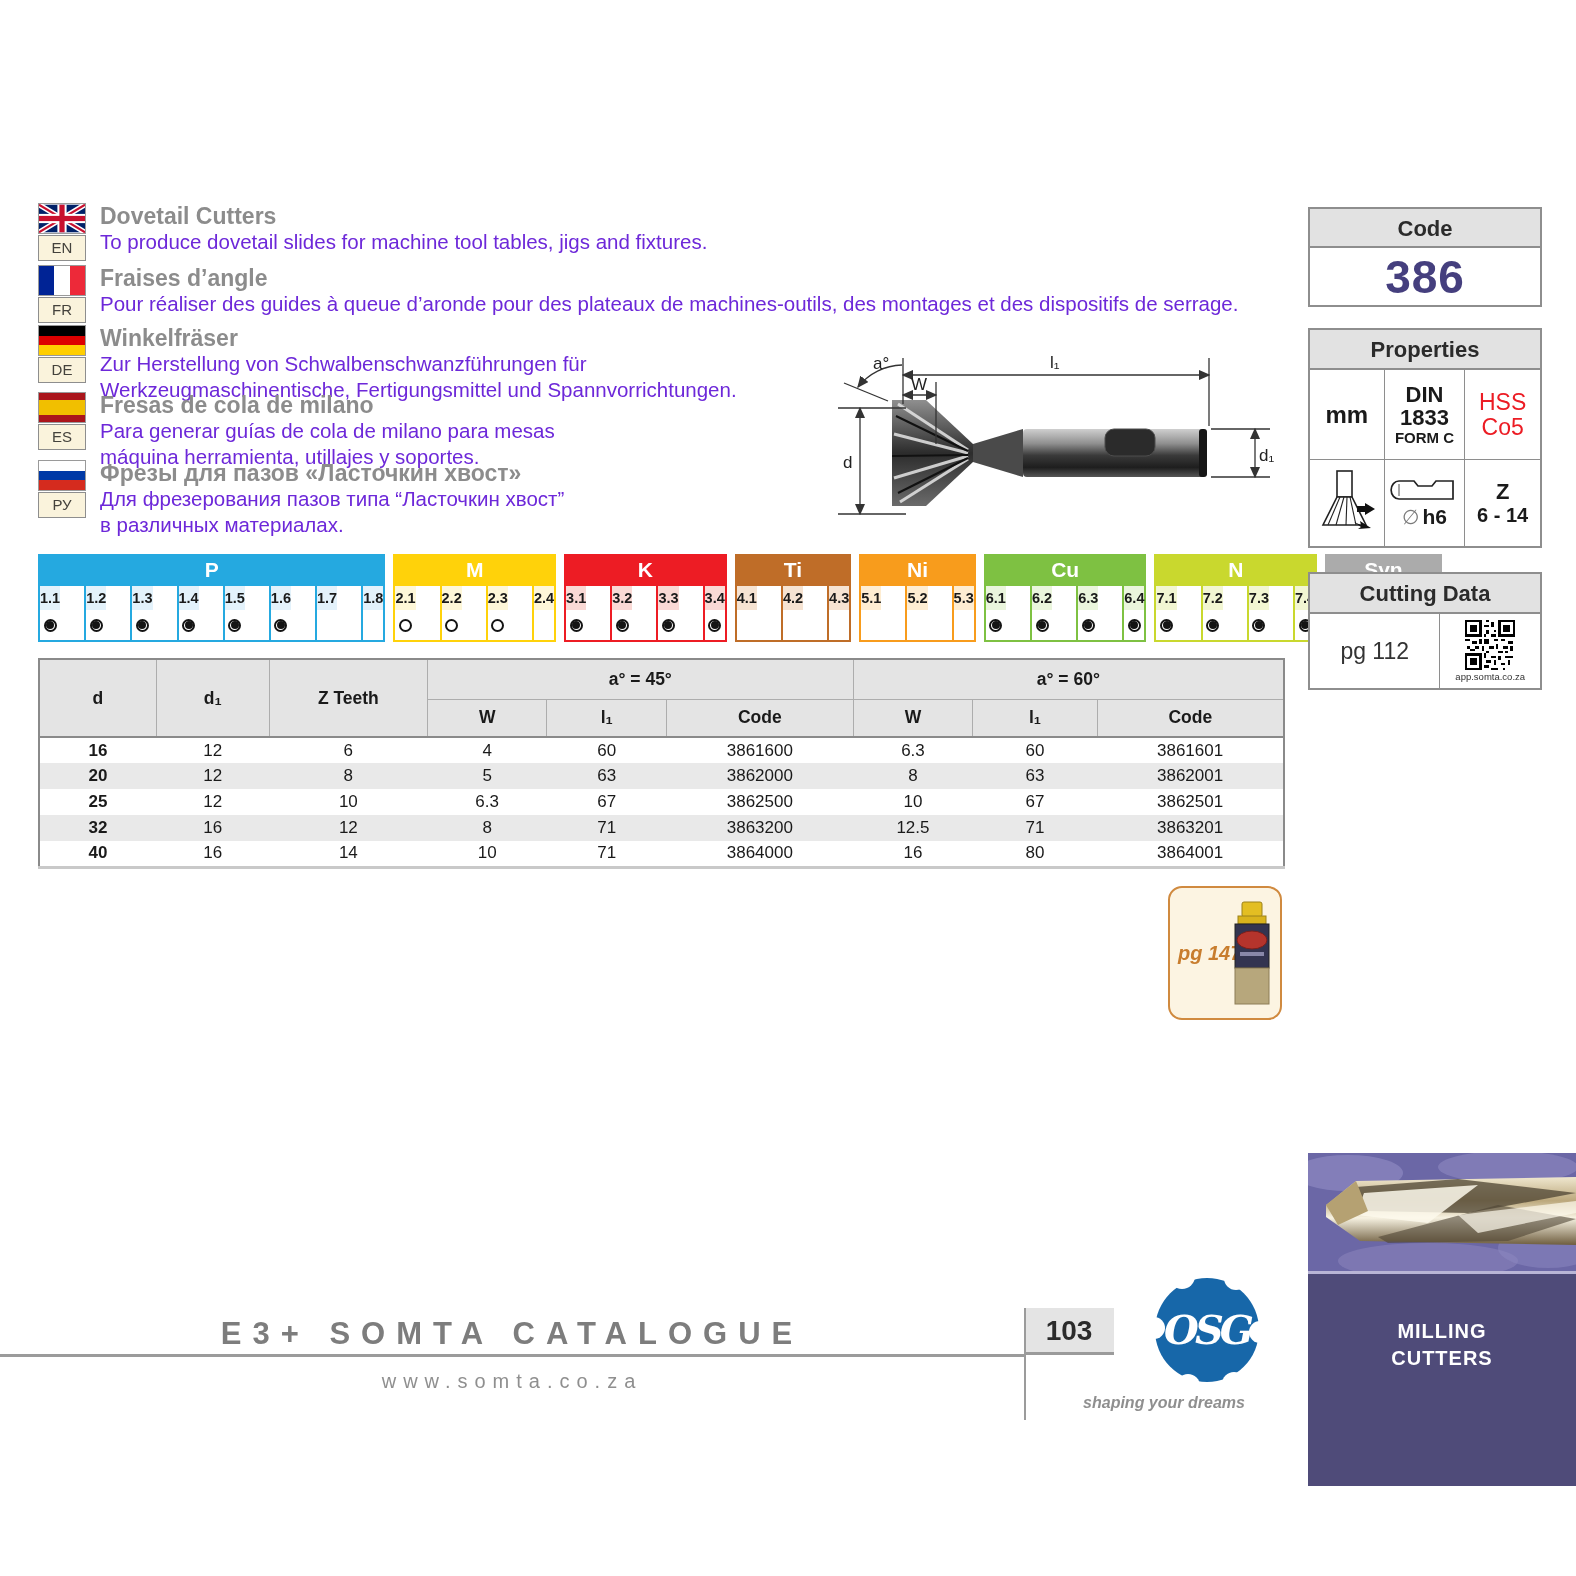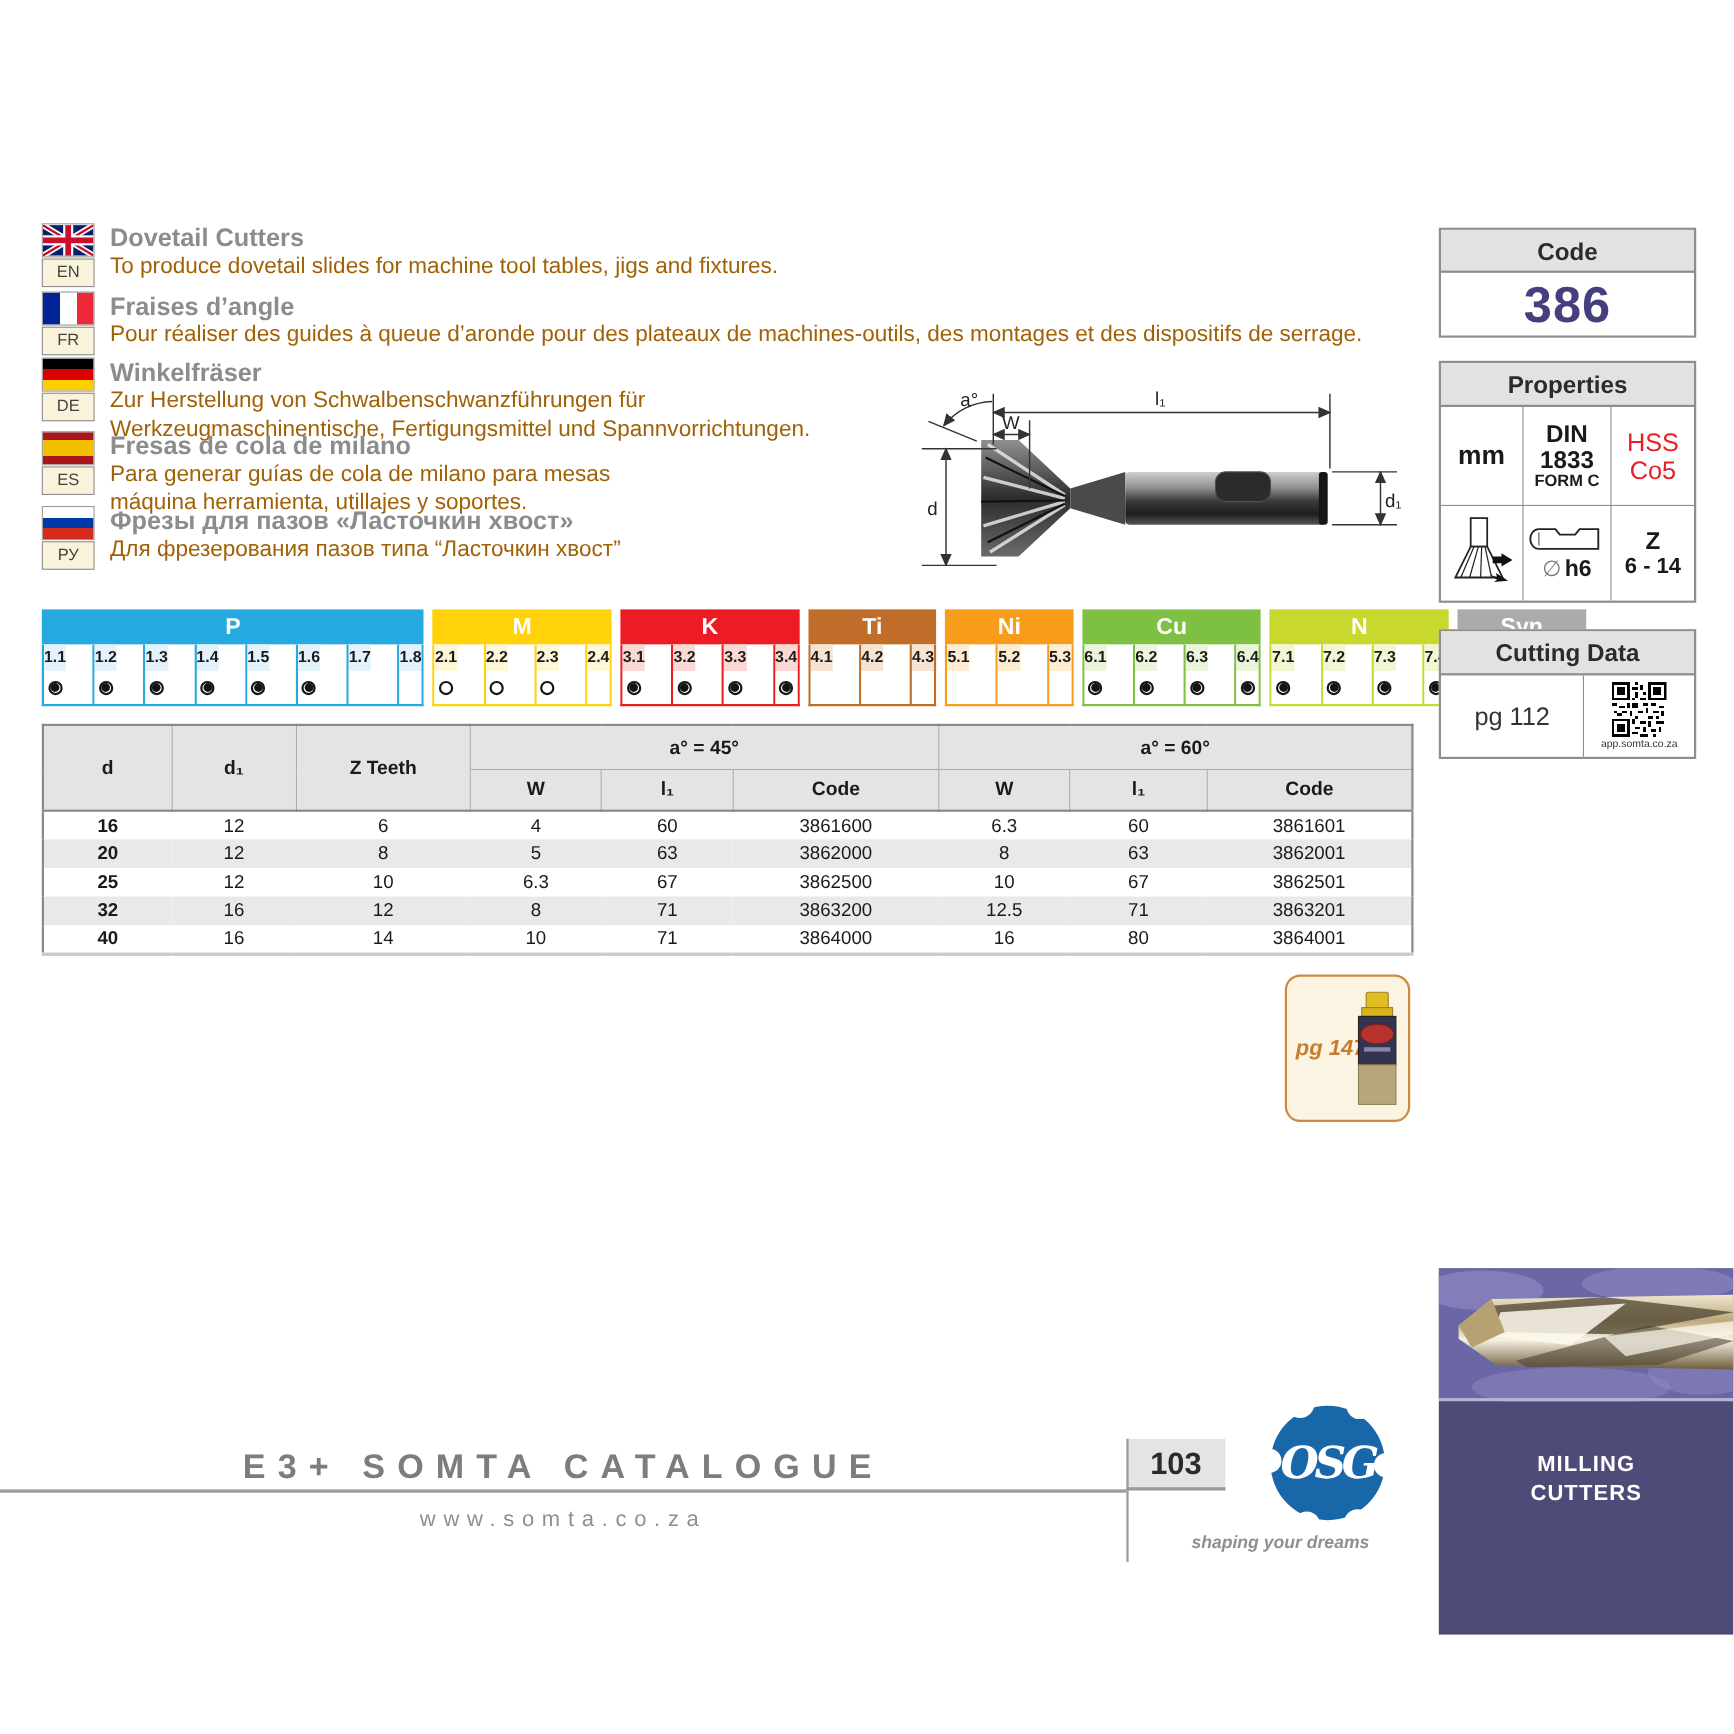--- a/index.html
+++ b/index.html
@@ -12,21 +12,21 @@
   .flag-wrap { width:48px; flex:0 0 48px; }
   .flag { width:48px; height:31px; border:1px solid #9a9a9a; overflow:hidden; }
   .flag svg { display:block; }
   .flag-fr { background:linear-gradient(90deg,#002395 0 33.4%,#ffffff 33.4% 66.7%,#ED2939 66.7% 100%); }
   .flag-de { background:linear-gradient(180deg,#000 0 33.4%,#DD0000 33.4% 66.7%,#FFCE00 66.7% 100%); }
   .flag-es { background:linear-gradient(180deg,#AA151B 0 25%,#F1BF00 25% 75%,#AA151B 75% 100%); }
   .flag-ru { background:linear-gradient(180deg,#ffffff 0 33.4%,#0039A6 33.4% 66.7%,#D52B1E 66.7% 100%); }
   .flag-label { margin-top:1px; width:48px; height:26px; background:#FAF3DC; border:1px solid #8e8e8e;
                 text-align:center; font-size:15px; line-height:24px; color:#44423c; }
   .lang-title { font-size:23px; font-weight:bold; color:#8c8c8c; line-height:26px; }
-  .lang-desc { font-size:20.5px; color:#a16207; line-height:26px; white-space:nowrap; }
+  .lang-desc { font-size:20.5px; color:#6d28d9; line-height:26px; white-space:nowrap; }
 
   
   #drawing { position:absolute; left:818px; top:338px; }
   #drawing text { font-family:"Liberation Sans", sans-serif; font-size:17px; fill:#222; }
 
   
   #material-bar { position:absolute; left:38px; top:554px; width:1247px; display:flex; gap:8px; }
   .mat-section { display:flex; flex-direction:column; }
   .mat-header { height:32px; background:var(--c); color:#fff; font-weight:bold; font-size:21px;
                 text-align:center; line-height:32px; }
@@ -173,20 +173,21 @@
   </div>
 
   <div class="lang-block" style="top:460px;">
     <div class="flag-wrap">
       <div class="flag flag-ru"></div>
       <div class="flag-label">РУ</div>
     </div>
     <div>
       <div class="lang-title">Фрезы для пазов «Ласточкин хвост»</div>
       <div class="lang-desc">Для фрезерования пазов типа “Ласточкин хвост”</div>
+      <div class="lang-desc">в различных материалах.</div>
     </div>
   </div>
 
   <div id="drawing">
     <svg width="460" height="210" viewBox="0 0 460 210">
       <defs>
         <linearGradient id="shankGrad" x1="0" y1="0" x2="0" y2="1">
           <stop offset="0" stop-color="#cfcfcf"></stop>
             <stop offset="0.3" stop-color="#909090"></stop>
           <stop offset="0.55" stop-color="#3a3a3a"></stop>

